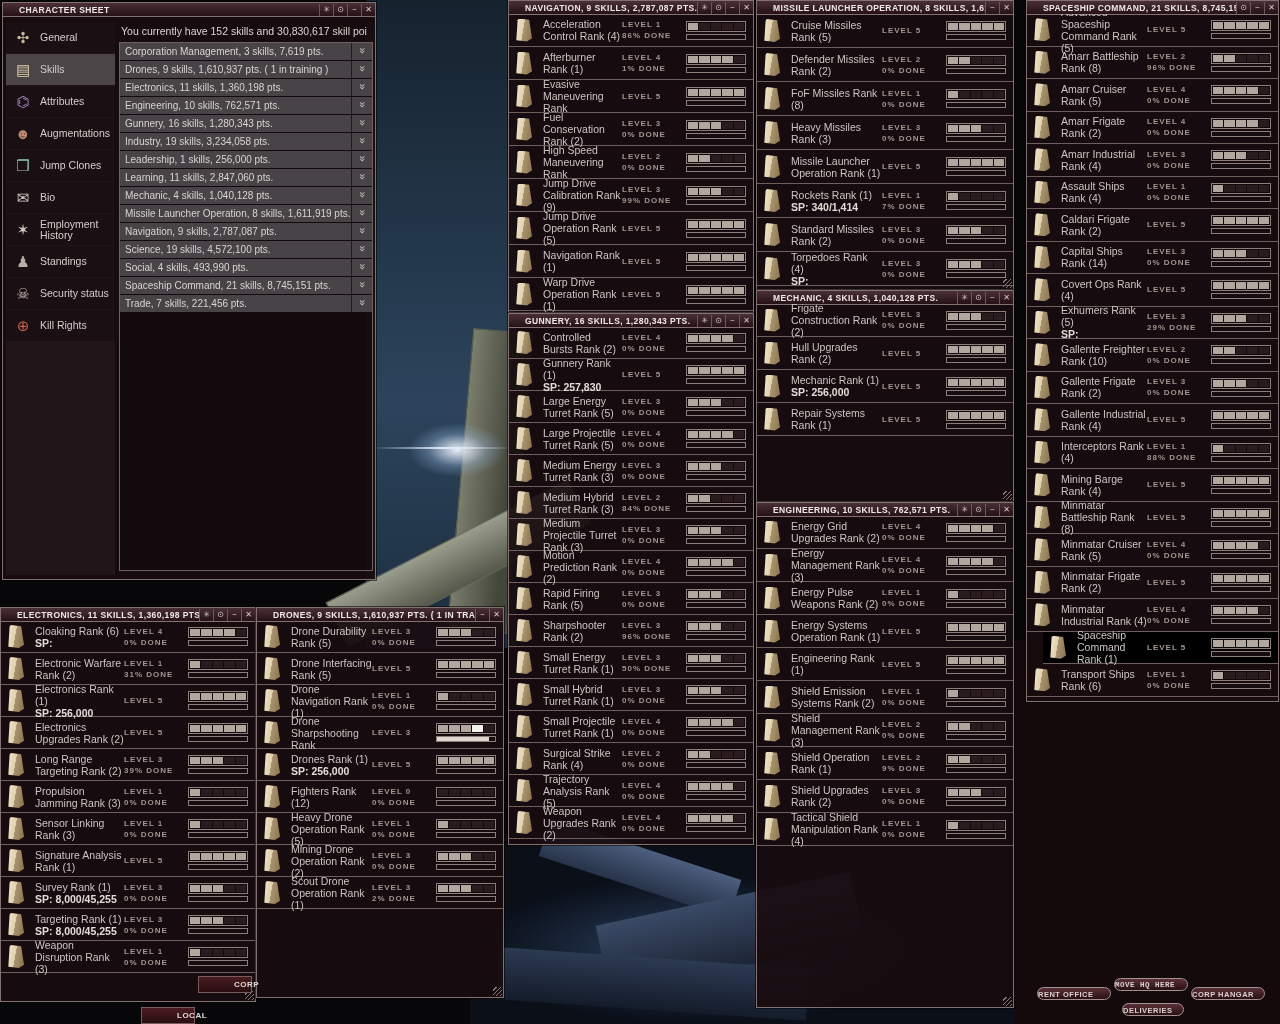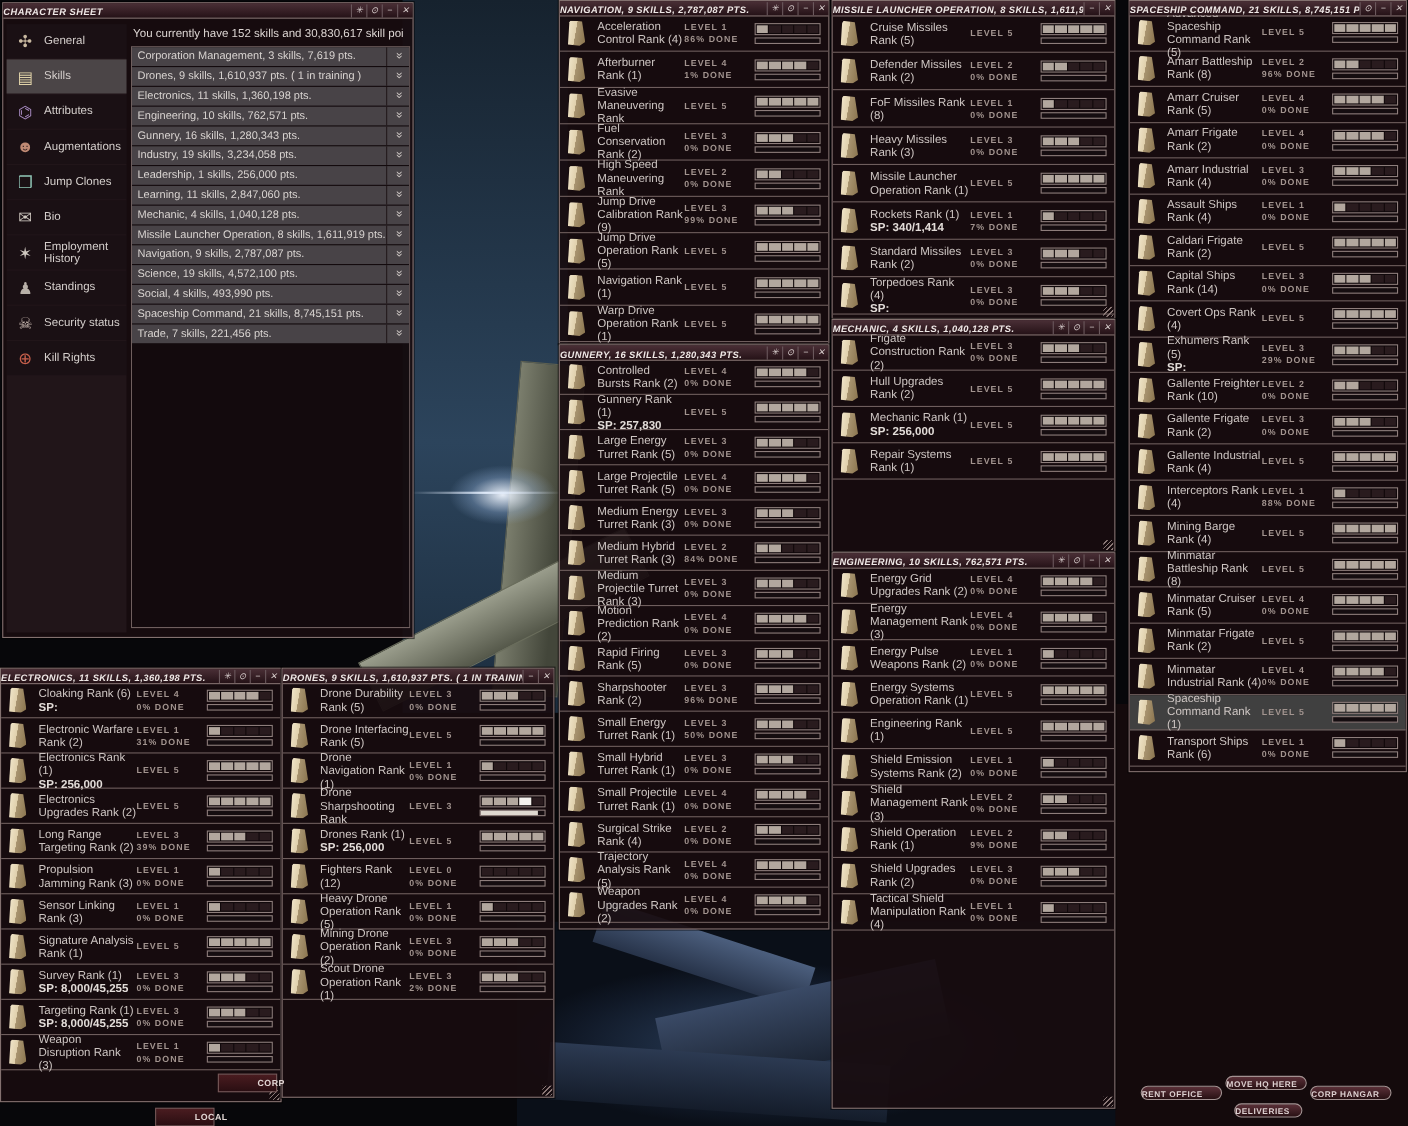--- a/index.html
+++ b/index.html
@@ -23,34 +23,34 @@
   .bg-bs1{left:540px;top:848px;width:200px;height:40px;transform:rotate(18deg);
     background:linear-gradient(#4c5f7e,#273349);}
   .bg-bs2{left:600px;top:898px;width:260px;height:70px;transform:rotate(-12deg);
     background:linear-gradient(#3a4a66,#1c2534);}
   .bg-bs3{left:498px;top:958px;width:310px;height:52px;transform:rotate(4deg);
     background:linear-gradient(#2c3a52,#141c2a);}
   .bg-right{left:1014px;top:640px;width:266px;height:384px;background:#140a0c;}
   
   .window{position:absolute;background:rgba(24,12,15,0.92);border:1px solid #83716f;
     box-shadow:0 0 0 1px rgba(0,0,0,.55);box-sizing:border-box;}
-  .titlebar{height:13px;display:flex;align-items:flex-end;padding:0 0 0 0;
-    background:linear-gradient(#4a2f36,#251217);border-bottom:1px solid #83716f;font-style:italic;}
+  .titlebar{height:13px;display:flex;align-items:center;padding:0 0 0 16px;
+    background:linear-gradient(#4a2f36,#251217);border-bottom:1px solid #83716f;}
   .win-title{flex:1;font-size:8.5px;font-weight:bold;letter-spacing:.4px;color:#efe8e6;
     white-space:nowrap;overflow:hidden;}
   .win-ctrls{display:flex;flex:none;}
   .win-ctrl{width:13px;height:12px;border-left:1px solid #6a585c;color:#d8cecd;
     font-size:8px;line-height:12px;text-align:center;}
   .resize-grip{position:absolute;right:1px;bottom:1px;width:9px;height:9px;
     background:repeating-linear-gradient(135deg,transparent 0 2px,#8a7876 2px 3px);}
   
   .skill-list{position:absolute;left:0;right:0;top:13px;bottom:0;overflow:hidden;}
   .skill-row{display:flex;align-items:center;height:var(--rh,32px);box-sizing:border-box;
     border-bottom:1px solid #6e5e5d;padding:0 5px 0 7px;}
-  .skill-row.sel{background:#404040;}
+  .skill-row.sel{background:#000000;margin-left:16px;}
   .skill-icon{flex:none;width:16px;height:23px;margin-right:11px;
     background:linear-gradient(100deg,#f2e8ce 0%,#e0d0ac 45%,#a89470 46%,#8a744e 100%);
     clip-path:polygon(18% 0,82% 5%,100% 86%,68% 100%,2% 95%,10% 8%);
     box-shadow:0 0 2px rgba(0,0,0,.8);}
   .skill-name{flex:1;font-size:10.5px;line-height:12px;color:#cdc5c2;overflow:hidden;}
   .skill-name .sp{font-weight:bold;color:#e2dcd8;}
   .skill-level{flex:none;width:64px;font-size:8px;font-weight:bold;letter-spacing:1px;
     color:#a2948f;line-height:11px;}
   .skill-bars{flex:none;width:62px;}
   .level-bar{width:60px;height:11px;border:1px solid #8d7d7b;box-sizing:border-box;
@@ -94,21 +94,21 @@
   #win-navigation .skill-list{--rh:33px;}
   #win-missile    .skill-list{--rh:34px;}
   #win-mechanic   .skill-list{--rh:33px;}
   #win-engineering.window .skill-list{--rh:33px;}
   #win-spaceship  .skill-list{--rh:32.5px;}
   
   .svc-btn{position:absolute;height:13px;border-radius:7px;border:1px solid #a39292;
     background:linear-gradient(#5a3038,#291114);color:#ddd0d0;font-size:7.5px;font-weight:bold;
     letter-spacing:.5px;line-height:13px;box-sizing:border-box;}
   #btn-rent{left:1037px;top:987px;width:74px;}
-  #btn-move{left:1114px;top:978px;width:74px;}
+  #btn-move{left:1114px;top:978px;width:74px;font-family:Liberation Mono, monospace;}
   #btn-corp{left:1191px;top:987px;width:74px;}
   #btn-deliveries{left:1122px;top:1003px;width:62px;}
   .chat-tab{position:absolute;height:17px;border:1px solid #7a5a5a;box-sizing:border-box;
     background:linear-gradient(#4a1c20,#2a0e12);color:#e2d6d4;font-size:8px;font-weight:bold;
     letter-spacing:.5px;line-height:15px;text-align:center;padding-left:35px;}
   #tab-local{left:141px;top:1007px;width:54px;}
   #tab-corp {left:198px;top:976px;width:54px;}
 </style>
 </head>
 <body>

